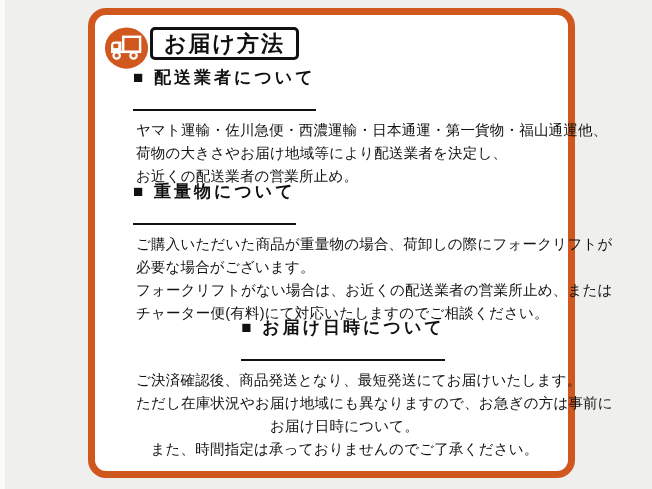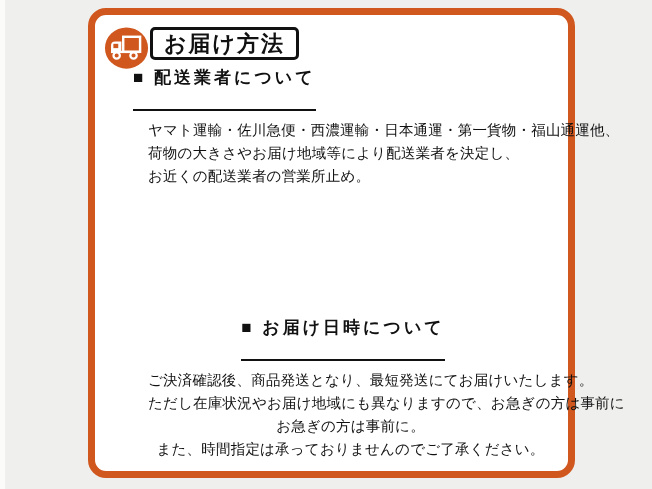--- a/index.html
+++ b/index.html
@@ -75,21 +75,21 @@
     display: inline-block;
     font-size: 17px;
     font-weight: bold;
     letter-spacing: 3px;
     border-bottom: 2px solid #111111;
     padding-bottom: 20px;
     margin-bottom: 8px;
     white-space: nowrap;
   }
   .body-text {
-    margin-left: 15px;
+    margin-left: 3px;
     font-size: 14.5px;
     line-height: 23px;
     letter-spacing: 0.2px;
   }
   .body-text div {
     white-space: nowrap;
   }
 </style>
 </head>
 <body>
@@ -121,25 +121,34 @@
 
     <div class="section section-1">
       <div class="heading">■ 配送業者について</div>
       <div class="body-text">
         <div>ヤマト運輸・佐川急便・西濃運輸・日本通運・第一貨物・福山通運他、</div>
         <div>荷物の大きさやお届け地域等により配送業者を決定し、</div>
         <div>お近くの配送業者の営業所止め。</div>
       </div>
     </div>
 
+    <div class="section section-2">
+      <div class="heading">■ 重量物について</div>
+      <div class="body-text">
+        <div>ご購入いただいた商品が重量物の場合、荷卸しの際にフォークリフトが</div>
+        <div>必要な場合がございます。</div>
+        <div>フォークリフトがない場合は、お近くの配送業者の営業所止め、または</div>
+        <div>チャーター便(有料)にて対応いたしますのでご相談ください。</div>
+      </div>
+    </div>
 
     <div class="section section-3">
       <div class="heading">■ お届け日時について</div>
       <div class="body-text">
         <div>ご決済確認後、商品発送となり、最短発送にてお届けいたします。</div>
         <div>ただし在庫状況やお届け地域にも異なりますので、お急ぎの方は事前に</div>
-        <div>お急ぎの方は事前に。</div>
+        <div>お届け日時について。</div>
         <div>また、時間指定は承っておりませんのでご了承ください。</div>
       </div>
     </div>
 
   </div>
 </div>
 
 </body></html>

